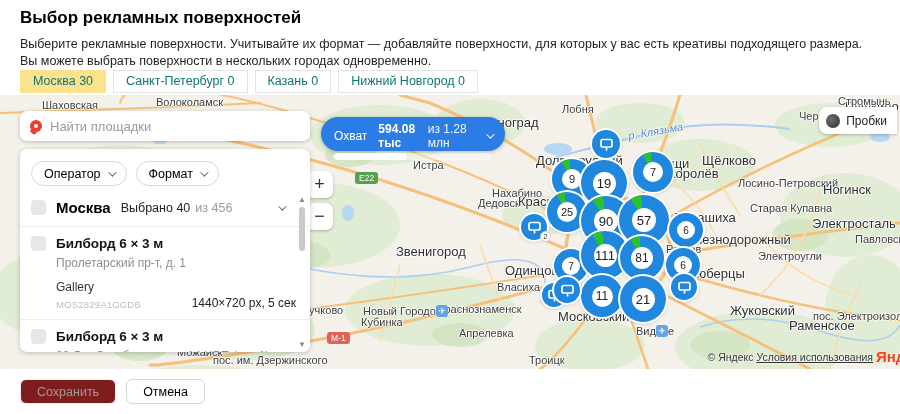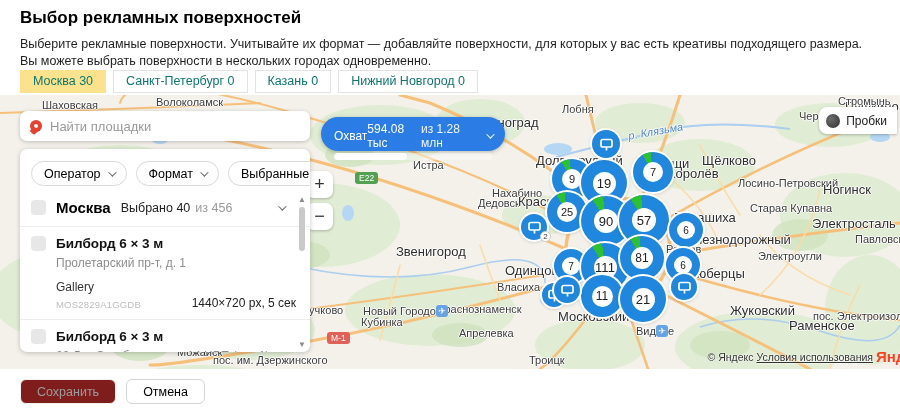--- a/index.html
+++ b/index.html
@@ -51,21 +51,21 @@
   .traffic-dot { width:14px; height:14px; border-radius:50%; background:radial-gradient(circle at 35% 35%, #6d6d6d, #2f2f2f); }
   .traffic span.lbl { font-size:12px; color:#222; }
   .attrib { position:absolute; right:27px; bottom:6px; font-size:10.5px; color:#333; z-index:4; white-space:nowrap;
     text-shadow:0 0 2px #fff,0 0 2px #fff; }
   .attrib .terms { text-decoration:underline; cursor:pointer; }
   .ylogo { position:absolute; left:876px; bottom:4px; z-index:4; font-size:15px; font-weight:bold; color:#fc3f1d; white-space:nowrap; }
   
   .coverage { position:absolute; left:321px; top:22px; width:184px; height:34px; background:#2b7ce5; border-radius:18px;
     z-index:21; padding:5px 13px 0 13px; cursor:pointer; box-shadow:0 1px 4px rgba(0,0,0,.25); }
   .cov-row { display:flex; align-items:center; font-size:12px; color:#fff; }
-  .cov-row b { font-weight:normal; margin-left:0; }
+  .cov-row b { font-weight:bold; margin-left:11px; }
   .cov-of { margin-left:auto; color:rgba(255,255,255,.92); }
   .cov-chev { width:6px; height:6px; border-right:1.5px solid #fff; border-bottom:1.5px solid #fff;
     transform:rotate(45deg) translateY(-2px); margin-left:8px; flex:0 0 auto; }
   .cov-track { margin-top:3px; height:7px; border-radius:4px; background:rgba(255,255,255,.38); overflow:hidden; }
   .cov-fill { height:100%; background:#fff; border-radius:4px; }
   
   .search-card { position:absolute; left:20px; top:111px; width:290px; height:30px; background:#fff; border-radius:7px;
     box-shadow:0 1px 4px rgba(0,0,0,.22); z-index:30; display:flex; align-items:center; padding:0 10px; gap:8px; }
   .pin { position:relative; width:12px; height:12px; background:#e8402c; border-radius:50%; flex:0 0 auto; }
   .pin::before { content:""; position:absolute; left:4px; top:4px; width:4px; height:4px; background:#fff; border-radius:50%; }
@@ -263,21 +263,21 @@
       <div class="cluster" style="left: 619px; top: 100px; width: 50px; height: 50px;">
         <div class="wedge-layer"></div>
         <div class="cluster-center" style="width: 24px; height: 24px; font-size: 13px;">57</div>
       </div>
       <div class="cluster" style="left: 669px; top: 118px; width: 34px; height: 34px;">
         <div class="cluster-center" style="width: 18px; height: 18px; font-size: 10px;">6</div>
       </div>
       <div class="cluster" style="left: 554px; top: 154px; width: 34px; height: 34px;">
         <div class="cluster-center" style="width: 18px; height: 18px; font-size: 10px;">7</div>
       </div>
-      <div class="cluster" style="left: 581px; top: 148px; width: 48px; height: 48px;">
+      <div class="cluster" style="left: 581px; top: 136px; width: 48px; height: 48px;">
         <div class="wedge-layer"></div>
         <div class="cluster-center" style="width: 23px; height: 23px; font-size: 13px;">111</div>
       </div>
       <div class="cluster" style="left: 620px; top: 141px; width: 44px; height: 44px;">
         <div class="wedge-layer"></div>
         <div class="cluster-center" style="width: 22px; height: 22px; font-size: 12px;">81</div>
       </div>
       <div class="cluster" style="left: 666px; top: 153px; width: 34px; height: 34px;">
         <div class="cluster-center" style="width: 18px; height: 18px; font-size: 10px;">6</div>
       </div>
@@ -355,23 +355,20 @@
 <div class="panel">
   <div class="pills">
     <div class="pill">
       <span>Оператор</span>
       <span class="chev"></span>
     </div>
     <div class="pill">
       <span>Формат</span>
       <span class="chev"></span>
     </div>
-    <div class="pill">
-      <span>Выбранные</span>
-    </div>
   </div>
 
   <div class="group-row">
     <span class="cb"></span>
     <span class="group-city">Москва</span>
     <span class="group-sel">Выбрано 40</span>
     <span class="group-of">из 456</span>
     <span class="chev group-chev"></span>
   </div>
   <div class="divider"></div>

